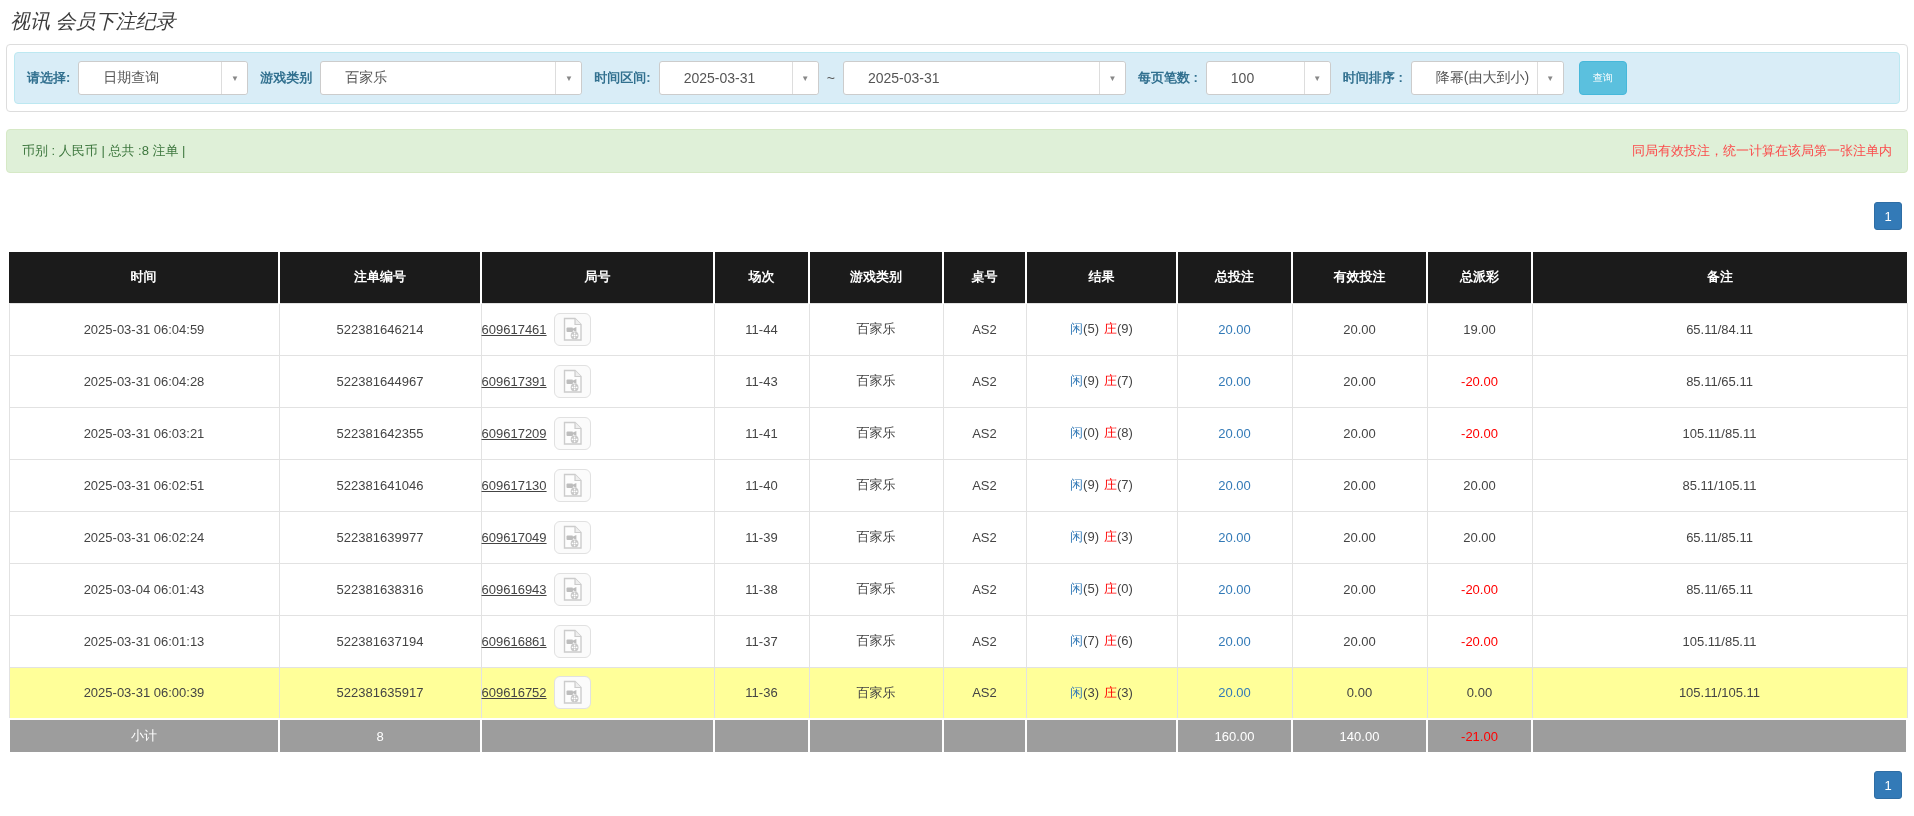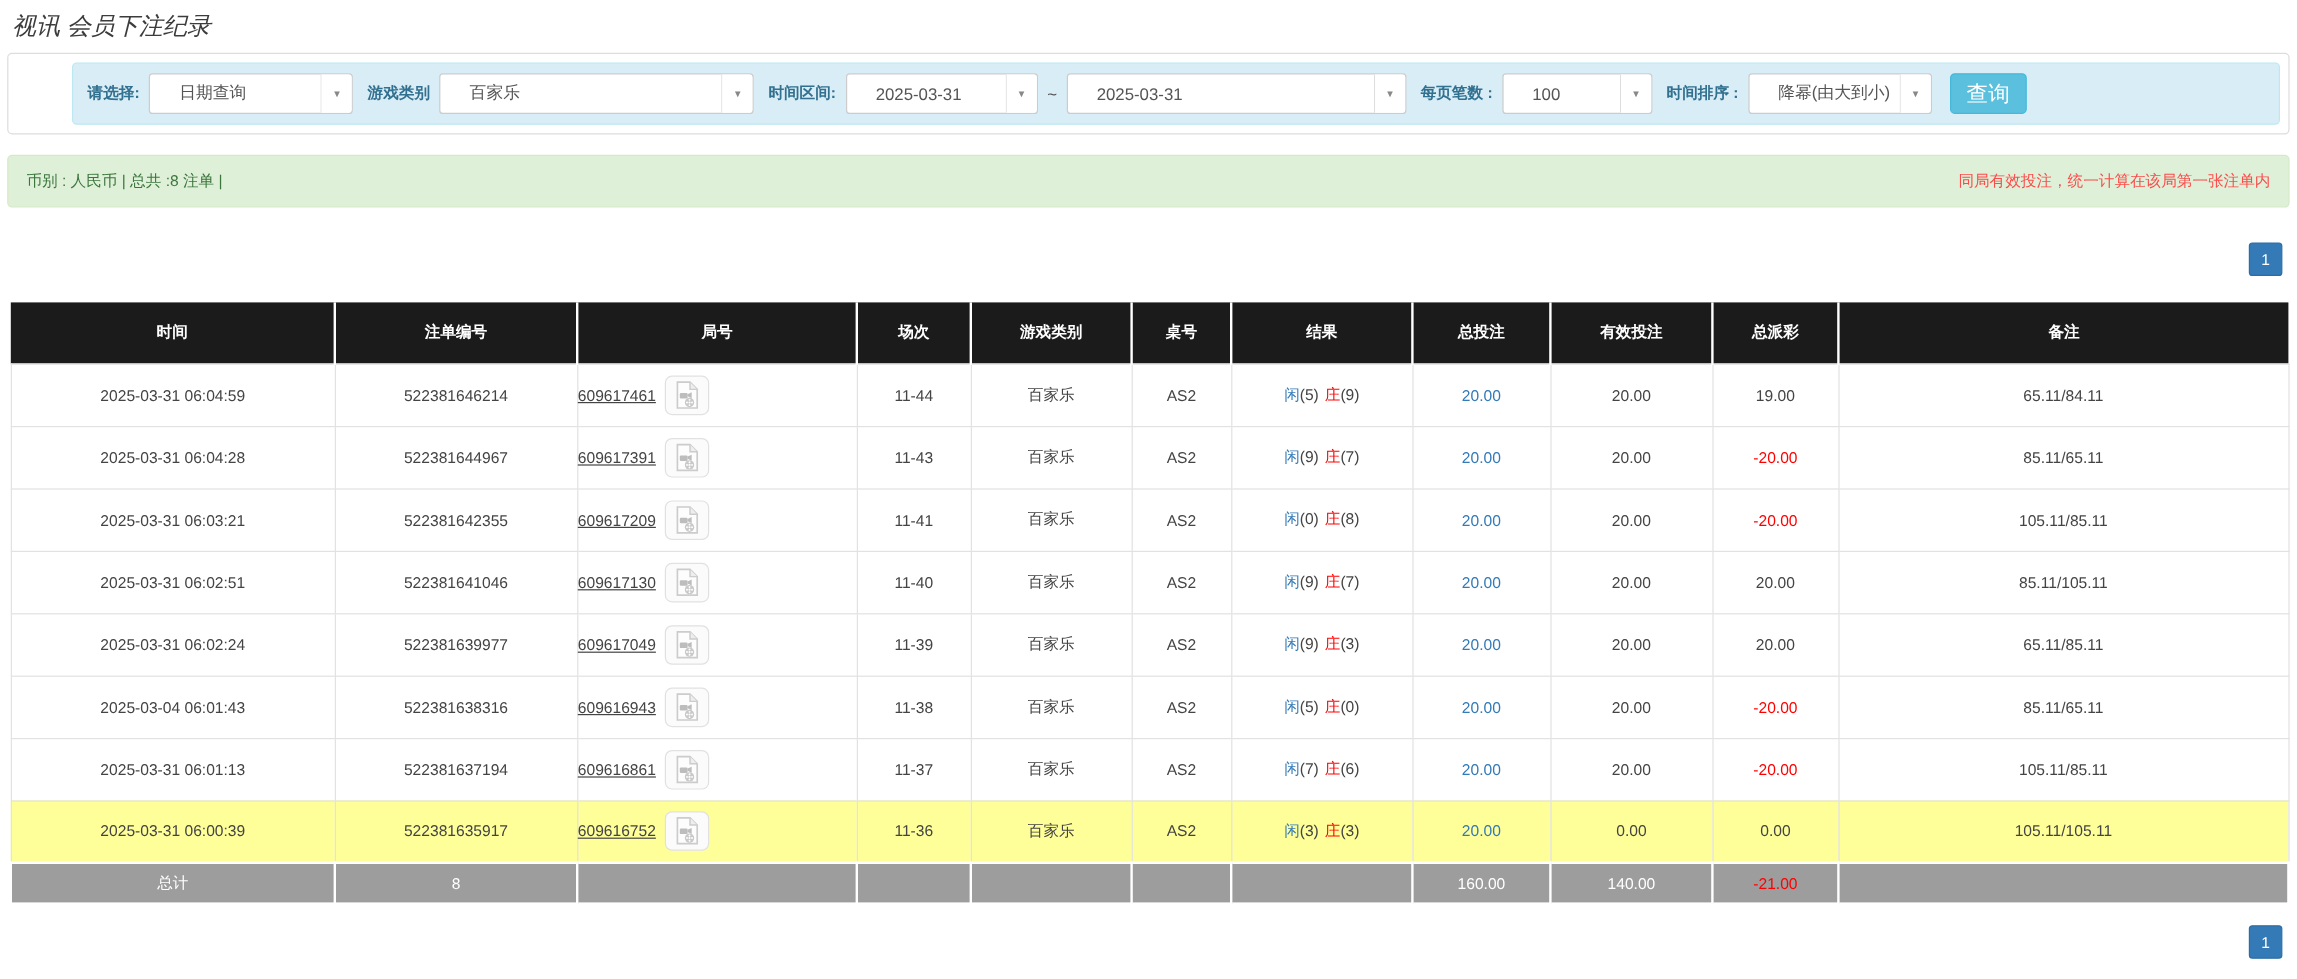--- a/index.html
+++ b/index.html
@@ -3,31 +3,31 @@
 <meta charset="utf-8">
 <style>
   * { box-sizing: border-box; margin: 0; padding: 0; }
   html,body { width:1914px; height:816px; overflow:hidden; background:#fff;
     font-family:"Liberation Sans","DejaVu Sans",sans-serif; }
 
   .page-title { font-size:20px; color:#3c3c3c; font-weight:400; margin:8px 0 9px 10px;font-style:italic; }
 
   .filter-wrap { margin:0 6px; border:1px solid #ddd; border-radius:4px; padding:7px; background:#fff; }
   .filter-panel { background:var(--filter-bg,#d9edf7); border:1px solid var(--filter-border,#bce8f1);
-    border-radius:4px; padding:8px 10px; display:flex; align-items:center;margin-left:46px; }
+    border-radius:4px; padding:8px 10px; display:flex; align-items:center; }
   .f-label { font-size:13px; font-weight:bold; color:var(--label-blue,#31708f); white-space:nowrap; margin:0 8px 0 12px; }
   .f-label:first-child { margin-left:2px; }
   .combo { background:#fff; border:1px solid #ccc; border-radius:3px; height:34px; display:flex; align-items:stretch; cursor:pointer; }
   .combo-value { flex:1; display:flex; align-items:center; padding:0 24px; font-size:14px; color:#555; white-space:nowrap; overflow:hidden; }
   .combo-arrow { width:26px; border-left:1px solid #ddd; display:flex; align-items:center; justify-content:center;
     color:#888; font-size:8px; background:#fff; border-radius:0 3px 3px 0; }
   .w-select{width:170px} .w-game{width:262px} .w-date1{width:160px} .w-date2{width:283px} .w-size{width:125px} .w-sort{width:153px}
   .tilde { font-size:14px; color:#555; margin:0 8px; }
   .search-btn { margin-left:15px; background:var(--search-btn,#5bc0de); border:1px solid #46b8da; color:#fff;
-    border-radius:4px; height:34px; padding:0 13px; font-size:18px; cursor:pointer; }
+    border-radius:4px; height:34px; padding:0 13px; font-size:10px; cursor:pointer; }
 
   .summary-bar { margin:17px 6px 0; background:var(--summary-bg,#dff0d8); border:1px solid var(--summary-border,#d6e9c6);
     border-radius:4px; padding:12px 15px; display:flex; justify-content:space-between; align-items:flex-end; font-size:13px; }
   .summary-left { color:var(--summary-text,#3c763d); }
   .summary-note { color:var(--note-red,#fb4b4b); }
 
   .pager { display:flex; justify-content:flex-end; margin:29px 12px 0 0; }
   .pager.bottom { margin-top:17px; }
   .page-btn { width:28px; height:28px; background:var(--accent-blue,#337ab7); border:1px solid #2e6da4; color:#fff;
     border-radius:3px; font-size:13px; display:flex; align-items:center; justify-content:center; cursor:pointer; }
@@ -394,21 +394,21 @@
       <span class="blue">闲</span><span class="res-score res-gap">(3)</span><span class="red">庄</span><span class="res-score">(3)</span>
     </td>
     <td><a class="bet-link">20.00</a></td>
     <td>0.00</td>
     <td>0.00</td>
     <td>105.11/105.11</td>
   </tr>
     </tbody>
   <tbody>
     <tr class="sum-row">
-      <td>总计</td>
+      <td>小计</td>
       <td>8</td>
       <td></td>
         <td></td>
         <td></td>
       <td></td>
         <td></td>
       <td>160.00</td>
       <td>140.00</td>
       <td class="auto-red red">-21.00</td>
       <td></td>

